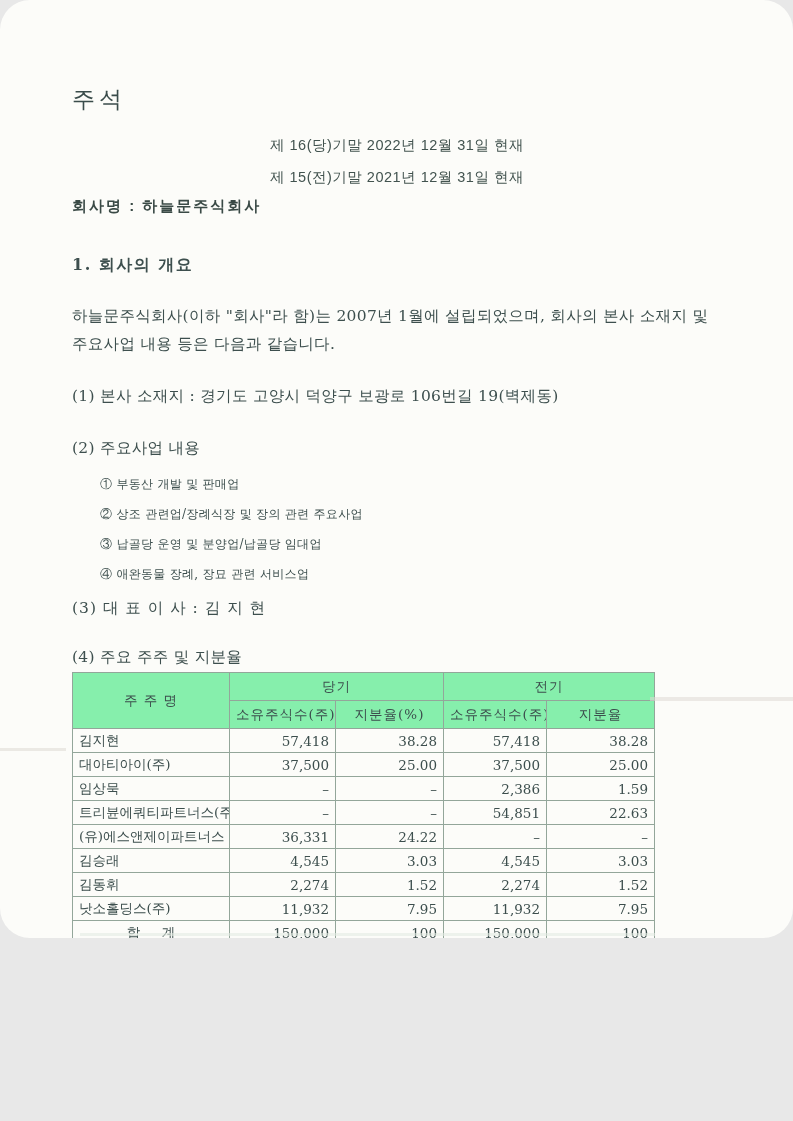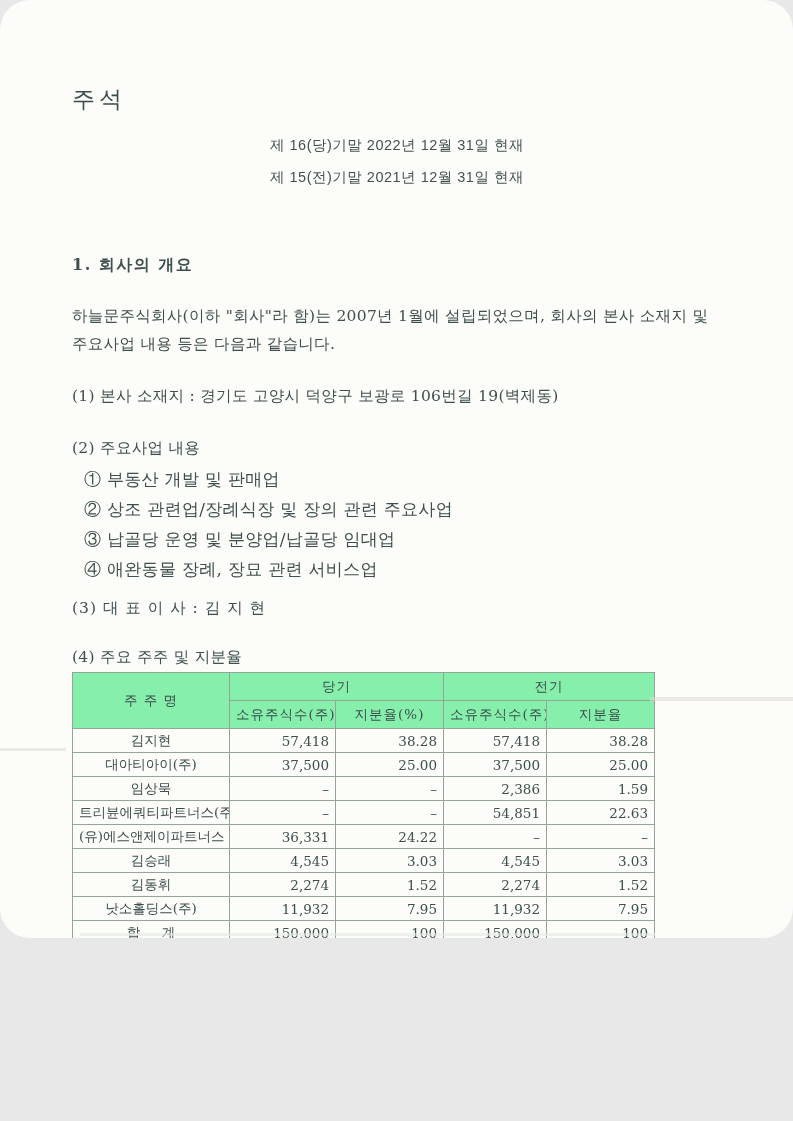--- a/index.html
+++ b/index.html
@@ -34,21 +34,21 @@
   .sec-heading {
     left:72px; top:255px;
     font-size:16px; font-weight:bold; letter-spacing:1.5px;
   }
   .para { left:72px; width:665px; font-size:15.5px; letter-spacing:0.3px; }
   .para-1 { top:306px; }
   .para-2 { top:334px; }
   .item { left:72px; font-size:15.5px; letter-spacing:0.3px; }
   .item-1 { top:386px; }
   .item-2 { top:438px; }
-  .biz-item { left:84px; font-size:17px; letter-spacing:0.3px; }
+  .biz-item { left:100px; font-size:12px; letter-spacing:0.3px;margin-top:8px; }
   .biz-1 { top:468px; }
   .biz-2 { top:498px; }
   .biz-3 { top:528px; }
   .biz-4 { top:558px; }
   .item-3 { top:598px; letter-spacing:1px; }
   .item-4 { top:647px; }
 
   .shareholders { left:72px; top:672px; }
   table {
     border-collapse:collapse; table-layout:fixed;
@@ -57,21 +57,21 @@
     color:#3c4e4d;
   }
   th, td { border:1px solid #93a69a; padding:0 6px; overflow:hidden; white-space:nowrap; }
   thead th {
     background:#86efac;
     font-weight:normal;
     height:27px;
     letter-spacing:1px;
   }
   tbody td { height:23px; }
-  td.name { text-align:center; }
+  td.name { text-align:left; }
   td.num { text-align:right; }
   tr.total-row td.name { text-align:center; }
 
   .artifact { pointer-events:none; }
   .artifact-right { top:697px; left:650px; width:143px; height:4px; background:#ded8d6; opacity:.55; }
   .artifact-left { top:748px; left:0; width:66px; height:3px; background:#e6e3df; opacity:.8; }
   .table-shadow { top:933px; left:80px; width:575px; height:3px; background:#e3ebe2; opacity:.6; }
 
   .footer {
     left:0; top:1016px; width:714px;
@@ -84,20 +84,21 @@
 </head>
 <body>
 
 <div class="page">
 
   <div class="abs doc-title">주석</div>
 
   <div class="abs date-line date-1">제 16(당)기말 2022년 12월 31일 현재</div>
   <div class="abs date-line date-2">제 15(전)기말 2021년 12월 31일 현재</div>
 
+  <div class="abs company-line">회사명 : 하늘문주식회사</div>
 
   <div class="abs sec-heading">1. 회사의 개요</div>
 
   <div class="abs para para-1">하늘문주식회사(이하 "회사"라 함)는 2007년 1월에 설립되었으며, 회사의 본사 소재지 및</div>
   <div class="abs para para-2">주요사업 내용 등은 다음과 같습니다.</div>
 
   <div class="abs item item-1">(1) 본사 소재지 : 경기도 고양시 덕양구 보광로 106번길 19(벽제동)</div>
 
   <div class="abs item item-2">(2) 주요사업 내용</div>
   <div class="abs biz-item biz-1">① 부동산 개발 및 판매업</div>

